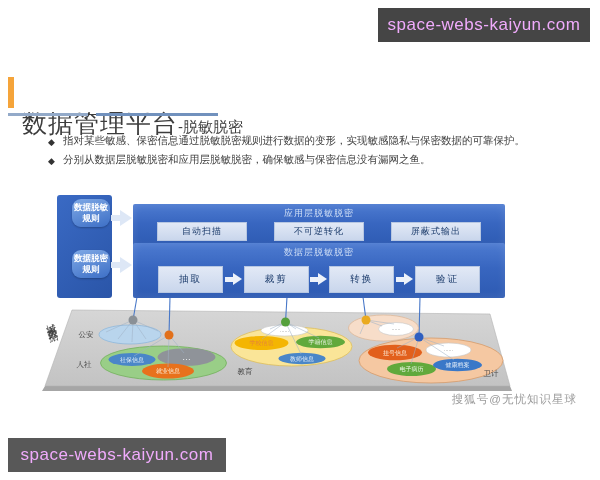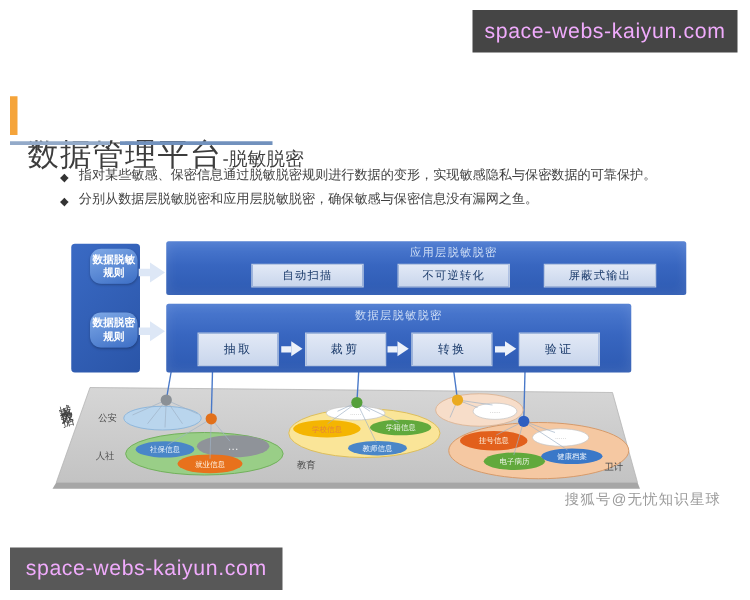--- a/index.html
+++ b/index.html
@@ -44,21 +44,21 @@
   .harrow:before{content:"";position:absolute;left:0;top:5px;width:9px;height:6px;background:#dde7f6;}
   .harrow:after{content:"";position:absolute;left:9px;top:0;width:0;height:0;
                 border-top:8px solid transparent;border-bottom:8px solid transparent;
                 border-left:12px solid #dde7f6;}
   .harrow1{left:111px;top:210px;} .harrow2{left:111px;top:257px;}
 
   
   .panel{position:absolute;left:133px;width:372px;border-radius:2px;z-index:2;
          background:linear-gradient(180deg,#4d7bd1 0%,#3866c0 45%,#2d5ab2 100%);
          box-shadow:inset 0 0 10px rgba(255,255,255,0.12);}
-  .panel1{top:193px;height:43px;padding-left:44px;}
+  .panel1{top:204px;height:43px;}
   .panel2{top:243px;height:55px;}
   .panel-title{text-align:center;color:#cfdef5;font-size:9px;padding-top:3px;letter-spacing:1px;}
   .steps1{display:flex;justify-content:space-between;padding:2px 24px 0;}
   .step-sm{width:90px;height:19px;background:linear-gradient(180deg,#e2e9f6,#c9d6ec);
            border:1px solid #b7c7e2;color:#1a3a6a;font-size:9px;
            display:flex;align-items:center;justify-content:center;box-sizing:border-box;letter-spacing:1px;}
   .steps2{display:flex;justify-content:space-between;align-items:center;padding:7px 25px 0;}
   .step-lg{width:65px;height:27px;background:linear-gradient(180deg,#e2e9f6,#c9d6ec);
            border:1px solid #b7c7e2;color:#1a3a6a;font-size:9.5px;
            display:flex;align-items:center;justify-content:center;box-sizing:border-box;letter-spacing:2px;}

